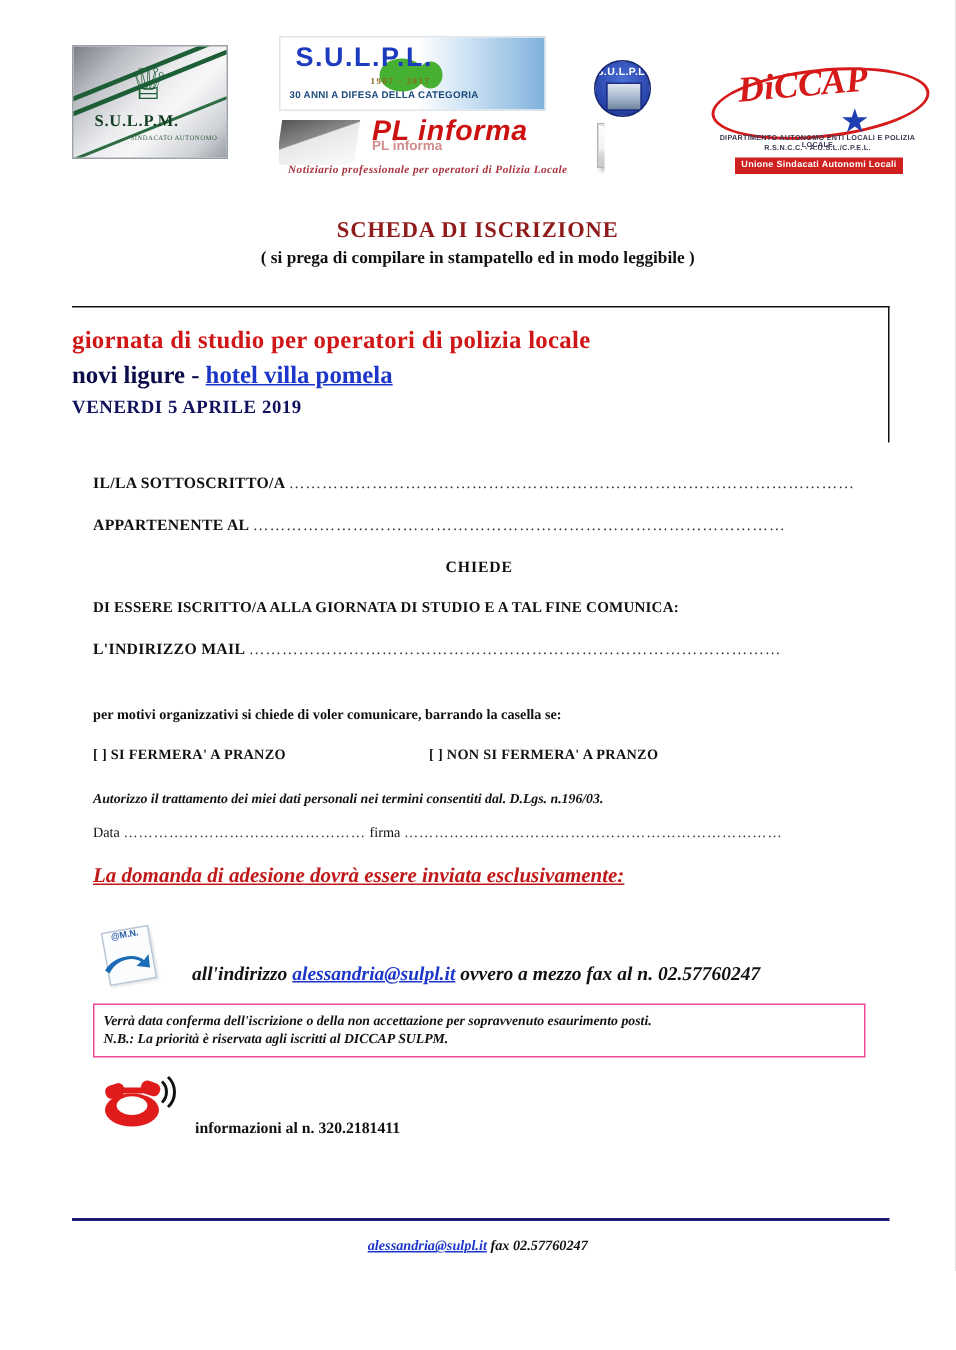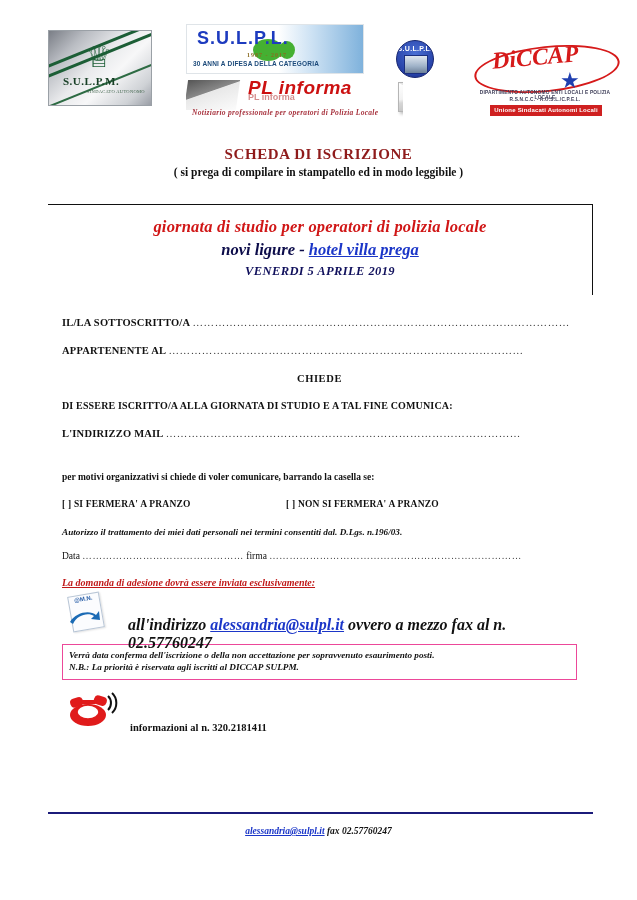--- a/index.html
+++ b/index.html
@@ -299,22 +299,21 @@
     margin-top: 3px;
   }
 
   
   .event-box {
     position: relative;
     margin: 26px 44px 0 48px;
     border-top: 1.6px solid #111;
     border-right: 1.6px solid #111;
     padding: 12px 0 16px 0;
-    text-align: center;
-    font-style: italic;
+    text-align: left;
   }
   .event-line1 {
     color: #d01616;
     font-size: 16.5px;
     font-weight: bold;
     letter-spacing: .2px;
   }
   .event-line2 {
     margin-top: 3px;
     font-size: 16.5px;
@@ -388,23 +387,23 @@
   .datafirma {
     font-size: 9.5px;
     margin-bottom: 16px;
     white-space: nowrap;
     overflow: hidden;
   }
   .redline {
     color: #c01818;
     font-style: italic;
     font-weight: bold;
-    font-size: 10px;
+    font-size: 14px;
     text-decoration: underline;
-    margin-bottom: 4px;
+    margin-bottom: 24px;
   }
 
   
   .mailrow {
     position: relative;
     height: 46px;
     margin-bottom: 4px;
   }
   .mail-icon {
     position: absolute;
@@ -431,21 +430,21 @@
   }
   .mail-icon .arrow {
     position: absolute;
     left: 2px; top: 16px;
     width: 34px; height: 18px;
   }
   .mail-text {
     position: absolute;
     left: 66px;
     top: 24px;
-    font-size: 16px;
+    font-size: 13px;
     font-style: italic;
     font-weight: bold;
     color: #111;
   }
   .mail-text .mail-link {
     color: #1b36c8;
     text-decoration: underline;
   }
 
   
@@ -550,21 +549,21 @@
       <div class="line2">R.S.N.C.C. - A.U.S.L./C.P.E.L.</div>
       <div class="redbar">Unione Sindacati Autonomi Locali</div>
     </div>
   </div>
 
   <div class="scheda">SCHEDA DI ISCRIZIONE</div>
   <div class="scheda-sub">( si prega di compilare in stampatello ed in modo leggibile )</div>
 
   <div class="event-box">
     <div class="event-line1">giornata di studio per operatori di polizia locale</div>
-    <div class="event-line2"><span>novi ligure - </span><span class="venue">hotel villa prega</span></div>
+    <div class="event-line2"><span>novi ligure - </span><span class="venue">hotel villa pomela</span></div>
     <div class="event-line3">VENERDI 5 APRILE 2019</div>
   </div>
 
   <div class="body">
 
     <div class="field-row">
       <span>IL/LA SOTTOSCRITTO/A</span>
       <span class="dots">…………………………………………………………………………………………</span>
     </div>
 

